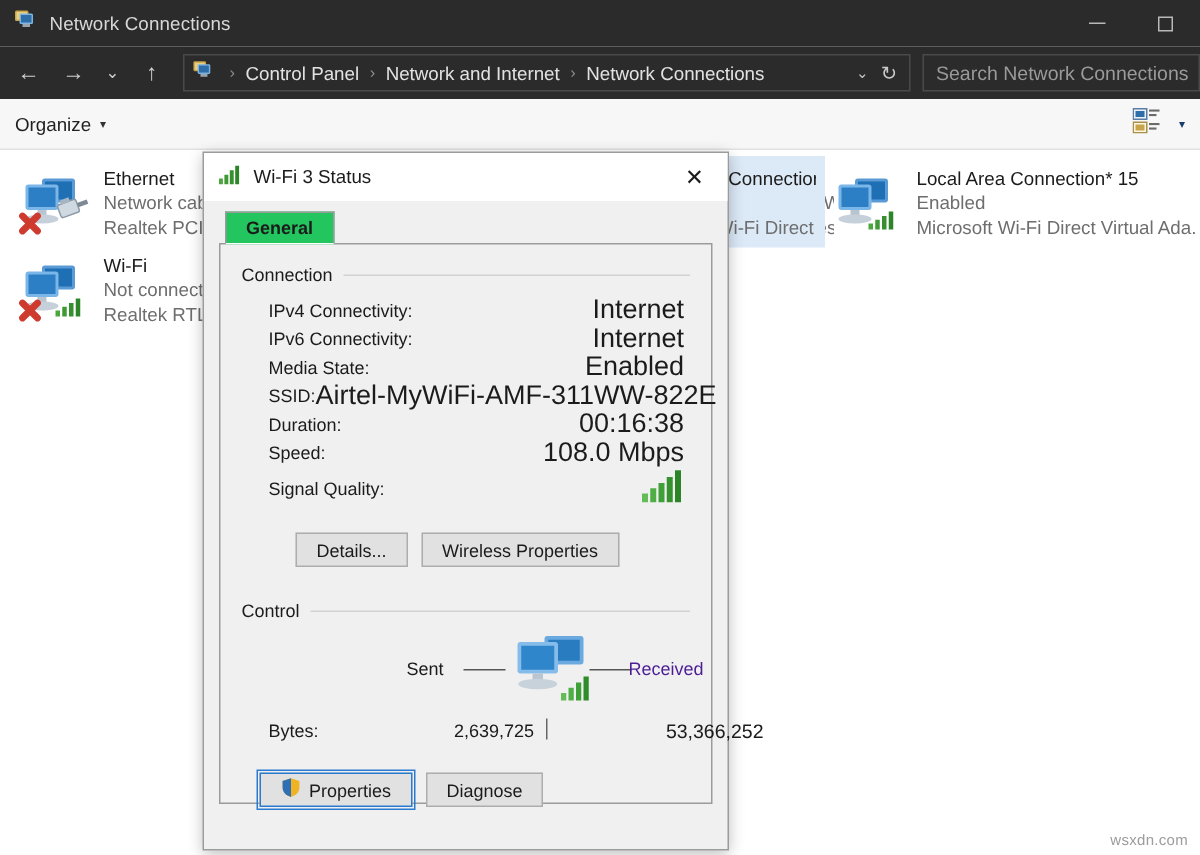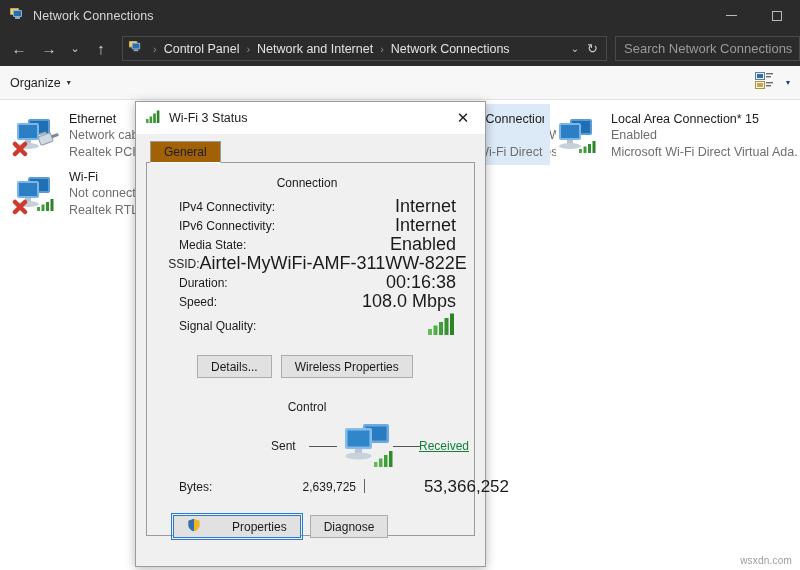--- a/index.html
+++ b/index.html
@@ -106,57 +106,58 @@
   .dlg-title .dt-text { font-size: 12.5px; color: #1b1b1b; }
   .dlg-close {
     position: absolute; right: 0; top: 0; width: 44px; height: 32px;
     display: flex; align-items: center; justify-content: center;
     color: #1b1b1b; font-size: 15px;
   }
   .dlg-body { padding: 7px 10px 0 10px; }
   .tabstrip { display: flex; height: 22px; align-items: flex-end; position: relative; z-index: 2; }
   .tab {
     height: 22px; padding: 0 13px; font-size: 12px; color: #1b1b1b;
-    display: flex; align-items: center; background: #a16207;
+    display: flex; align-items: center; background: #22c55e;
     border: 1px solid #9b9b9b; border-bottom: 1px solid #ffffff;
     margin-left: 4px;
+    font-weight: bold;
   }
   .tabpanel {
     border: 1px solid #9b9b9b; background: #f0f0f0; margin-top: -1px;
     height: 374px; padding: 13px 14px 0 14px; position: relative;
   }
   .group { margin-bottom: 0; }
-  .group-head { display: flex; align-items: center; margin-bottom: 7px; flex-direction: column; }
+  .group-head { display: flex; align-items: center; margin-bottom: 7px; }
   .group-head .gl { font-size: 12px; color: #1b1b1b; padding-right: 7px; white-space: nowrap; }
   .group-head .gline { flex: 1; height: 1px; background: #d2d2d2; }
-  .row { display: flex; align-items: center; height: 19px; padding-left: 18px; justify-content: center; }
+  .row { display: flex; align-items: center; height: 19px; padding-left: 18px; }
   .row .lbl { font-size: 12px; color: #1b1b1b; white-space: nowrap; }
   .row .val { margin-left: auto; font-size: 18px; color: #1b1b1b; white-space: nowrap; padding-right: 4px; }
   .row.signal { height: 30px; align-items: center; }
   .btn-row { display: flex; gap: 9px; padding-left: 36px; margin-top: 14px; }
   .btn {
     height: 23px; background: #e1e1e1; border: 1px solid #adadad;
     font-size: 12px; color: #1b1b1b; display: flex; align-items: center;
     justify-content: center; padding: 0 13px; white-space: nowrap;
   }
-  .btn.focus { outline: 1px solid #2a7ad0; outline-offset: 1px; border-color: #2a7ad0; gap: 26px; }
+  .btn.focus { outline: 1px solid #2a7ad0; outline-offset: 1px; border-color: #2a7ad0; }
   .btn .shield { margin-right: 5px; display:block; }
 
   .activity-wrap { margin-top: 22px; }
   .act-graph { position: relative; height: 56px; margin-top: 4px; }
   .act-sent { position: absolute; left: 110px; top: 18px; font-size: 12px; color: #1b1b1b; }
-  .act-recv { position: absolute; left: 258px; top: 18px; font-size: 12px; color: #15803d; text-decoration: underline; }
+  .act-recv { position: absolute; left: 258px; top: 18px; font-size: 12px; color: #4c1d95; }
   .act-line-l { position: absolute; left: 148px; top: 25px; width: 28px; height: 1px; background: #555; }
   .act-line-r { position: absolute; left: 232px; top: 25px; width: 28px; height: 1px; background: #555; }
   .act-pcs { position: absolute; left: 180px; top: 0px; }
   .bytes-row { display: flex; align-items: center; height: 20px; padding-left: 18px; position: relative; }
   .bytes-lbl { font-size: 12px; color: #1b1b1b; }
   .bytes-sent { position: absolute; left: 105px; width: 90px; text-align: right; font-size: 12px; color: #1b1b1b; }
   .bytes-tick { position: absolute; left: 203px; top: 2px; width: 1px; height: 14px; background: #666; }
-  .bytes-recv { position: absolute; left: 250px; width: 98px; text-align: right; font-size: 17px; color: #1b1b1b; }
+  .bytes-recv { position: absolute; left: 250px; width: 98px; text-align: right; font-size: 13px; color: #1b1b1b; }
 
   .dlg-footer { display: flex; justify-content: flex-end; padding: 10px 13px 0 0; }
   .btn-close-dlg {
     width: 72px; height: 23px; background: #e1e1e1; border: 1px solid #adadad;
     font-size: 12px; color: #1b1b1b; display: flex; align-items: center; justify-content: center;
   }
 
   .watermark {
     position: absolute; right: 8px; bottom: 4px; font-size: 10px; color: #9c9c9c;
     letter-spacing: .2px;

